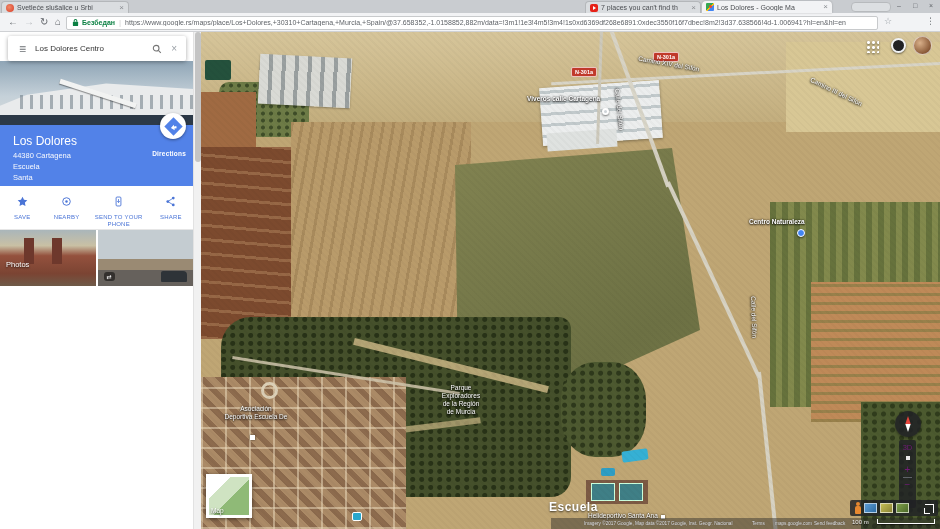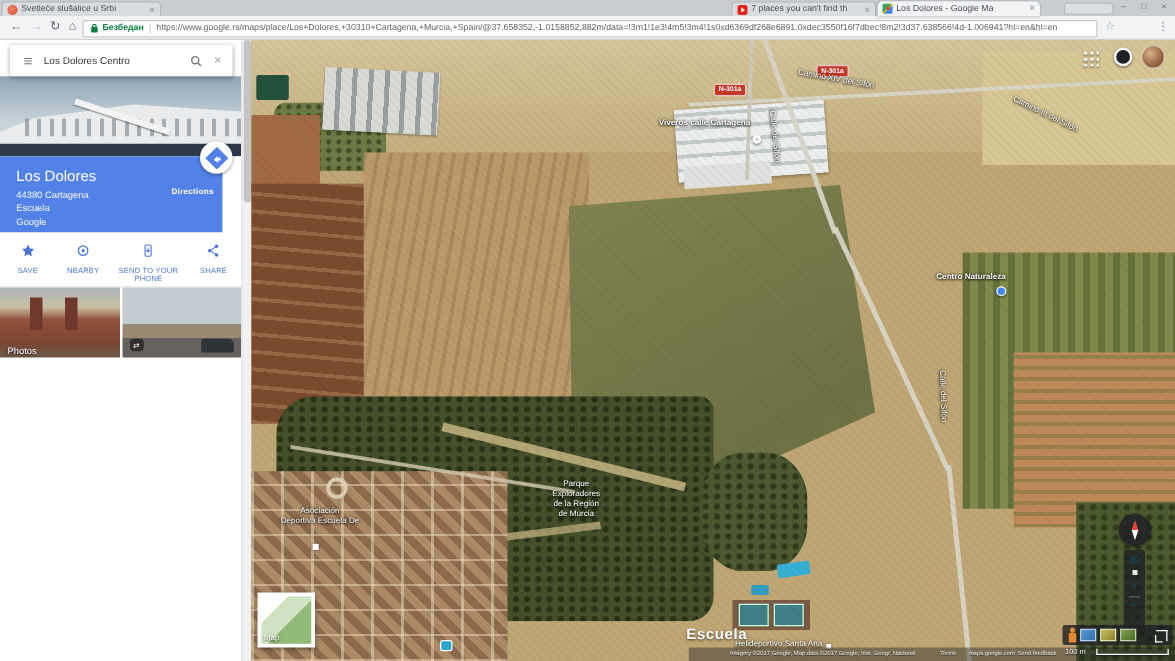--- a/index.html
+++ b/index.html
@@ -38,56 +38,56 @@
   .query{font-size:8px;color:#333;flex:1;}
   .mini-ic{margin-right:9px;color:#9aa0a6;}
   .photo-hero{position:absolute;left:0;top:29px;width:193px;height:64px;overflow:hidden;
               background:linear-gradient(180deg,#8fa5b6 0%,#c5d1d9 55%,#d9dcda 100%);}
   .ship{position:absolute;left:0;top:18px;width:193px;height:46px;background:#e9ebec;
         clip-path:polygon(0 58%,14% 34%,55% 10%,100% 22%,100% 100%,0 100%);}
   .ship-stripes{position:absolute;left:20px;top:34px;width:173px;height:14px;
         background:repeating-linear-gradient(90deg,#6c7a84 0 3px,transparent 3px 10px);opacity:.55;}
   .ship-hull{position:absolute;left:0;bottom:0;width:193px;height:10px;background:#2c3947;}
   .gangway{position:absolute;left:58px;top:30px;width:80px;height:5px;background:#f2f3f2;transform:rotate(18deg);box-shadow:0 1px 1px rgba(0,0,0,.4);}
-  .placecard{position:absolute;left:0;top:93px;width:178px;height:61px;background:#5282e8;color:#fff;}
+  .placecard{position:absolute;left:0;top:93px;width:193px;height:61px;background:#5282e8;color:#fff;}
   .place-name{position:absolute;left:13px;top:9px;font-size:12px;}
   .place-line{position:absolute;left:13px;font-size:7.5px;color:rgba(255,255,255,.95);}
   .dirbtn{position:absolute;left:160px;top:-12px;width:26px;height:26px;border-radius:50%;background:#fff;
           box-shadow:0 1px 3px rgba(0,0,0,.4);display:flex;align-items:center;justify-content:center;}
   .dirdiamond{width:13px;height:13px;background:#5282e8;transform:rotate(45deg);display:flex;align-items:center;justify-content:center;}
   .dirlabel{position:absolute;right:7px;top:25px;font-size:6.5px;font-weight:bold;letter-spacing:.2px;}
   .actions{position:absolute;left:0;top:154px;width:193px;height:44px;background:#fff;border-bottom:1px solid #e6e6e6;
            display:flex;box-sizing:border-box;padding-top:7px;}
   .action{flex:1;text-align:center;color:#4a74d6;}
   .action.wide{flex:1.35;}
   .action-label{font-size:6px;letter-spacing:.2px;margin-top:3px;line-height:7px;}
   .photos-row{position:absolute;left:0;top:198px;width:193px;height:56px;display:flex;gap:2px;}
   .thumb{position:relative;flex:1;overflow:hidden;}
   .thumb-church{background:linear-gradient(180deg,#aab6ba 0%,#c9c0a4 28%,#94513d 46%,#7b4433 78%,#6e5a48 100%);}
   .tower{position:absolute;top:8px;width:10px;height:26px;background:#6e382c;}
   .thumb-street{background:linear-gradient(180deg,#c4ccd1 0 52%,#9a8a73 52% 72%,#66615c 72% 100%);}
   .car{position:absolute;right:6px;bottom:4px;width:26px;height:11px;background:#2e3338;border-radius:2px 4px 1px 1px;}
-  .photo-cap{position:absolute;left:6px;bottom:1px;color:#fff;font-size:7.5px;text-shadow:0 1px 2px rgba(0,0,0,.8);margin-top:44px;}
+  .photo-cap{position:absolute;left:6px;bottom:17px;color:#fff;font-size:7.5px;text-shadow:0 1px 2px rgba(0,0,0,.8);margin-top:44px;}
   .pano{position:absolute;left:6px;bottom:5px;background:rgba(0,0,0,.5);border-radius:3px;color:#fff;font-size:6px;padding:1px 3px;}
   .scrollbar{position:absolute;left:193px;top:32px;width:8px;height:497px;background:#f1f1f1;border-left:1px solid #e2e2e2;box-sizing:border-box;}
   .scroll-thumb{position:absolute;left:1px;top:0;width:6px;height:130px;background:#c4c4c4;border-radius:3px;}
   
   .map{position:absolute;left:201px;top:32px;width:739px;height:497px;background:#bfa674;overflow:hidden;}
   .t{position:absolute;}
   .lbl{position:absolute;color:#fff;font-size:6.5px;white-space:nowrap;
        text-shadow:0 0 2px rgba(0,0,0,.95),0 1px 2px rgba(0,0,0,.85);z-index:6;}
   .badge{position:absolute;background:#c0392b;color:#fff;font-size:5.5px;font-weight:bold;padding:1px 3px;
          border-radius:2px;border:1px solid rgba(255,255,255,.7);z-index:6;}
   .poi-white{position:absolute;width:7px;height:7px;border-radius:50%;background:#cfd4d8;border:2px solid #fff;
              box-shadow:0 1px 2px rgba(0,0,0,.5);z-index:6;box-sizing:border-box;}
   .poi-blue{position:absolute;width:8px;height:8px;border-radius:50%;background:#4285f4;border:1.5px solid #fff;
             box-shadow:0 1px 2px rgba(0,0,0,.5);z-index:6;box-sizing:border-box;}
   .poi-teal{position:absolute;width:10px;height:9px;border-radius:2px;background:#2aa7cc;border:1px solid #fff;z-index:6;box-sizing:border-box;}
   .poi-sq{position:absolute;width:4px;height:4px;background:#fff;box-shadow:0 0 2px rgba(0,0,0,.8);z-index:6;}
-  .ctrl-dark{background:rgba(32,33,36,.82);border-radius:2px;color:#0c4a6e;z-index:7;}
+  .ctrl-dark{background:rgba(32,33,36,.82);border-radius:2px;color:#701a75;z-index:7;}
   .grain{position:absolute;inset:0;background:repeating-linear-gradient(45deg,rgba(0,0,0,.025) 0 2px,transparent 2px 5px);pointer-events:none;}
   .att{position:absolute;font-size:6px;color:#f1f1f1;white-space:nowrap;z-index:8;text-shadow:0 1px 1px rgba(0,0,0,.8);}
   .shrink{display:inline-block;transform:scale(.78);transform-origin:left center;}
   .scaleline{position:absolute;width:56px;height:4px;border-bottom:1.5px solid #fff;border-left:1.5px solid #fff;border-right:1.5px solid #fff;z-index:8;box-shadow:0 1px 1px rgba(0,0,0,.5);}
   .pegman{position:relative;width:7px;height:12px;}
   .pegman:before{content:"";position:absolute;left:2px;top:0;width:4px;height:4px;border-radius:50%;background:#e8882f;}
   .pegman:after{content:"";position:absolute;left:1px;top:4px;width:6px;height:8px;border-radius:2px 2px 1px 1px;background:#e8882f;}
   .imthumb{width:13px;height:10px;border:1px solid rgba(255,255,255,.6);box-sizing:border-box;}
   .expand{width:8px;height:8px;border-top:1.5px solid #fff;border-right:1.5px solid #fff;position:relative;}
   .expand:after{content:"";position:absolute;left:-1px;bottom:-1px;width:5px;height:5px;border-bottom:1.5px solid #fff;border-left:1.5px solid #fff;}
@@ -154,21 +154,21 @@
       <div class="ship"></div>
       <div class="ship-stripes"></div>
       <div class="gangway"></div>
       <div class="ship-hull"></div>
     </div>
 
     <div class="placecard">
       <div class="place-name">Los Dolores</div>
       <div class="place-line" style="top:26px;">44380 Cartagena</div>
       <div class="place-line" style="top:37px;">Escuela</div>
-      <div class="place-line" style="top:48px;">Google</div>
+      <div class="place-line" style="top:48px;">Santa</div>
       <div class="dirbtn">
         <div class="dirdiamond">
           <svg width="9" height="9" viewBox="0 0 16 16" style="transform:rotate(-45deg);">
             <path d="M3 10l6-5v3h4v4H9v3z" fill="#fff" transform="rotate(-10 8 8)"></path>
           </svg>
         </div>
       </div>
       <div class="dirlabel">Directions</div>
     </div>
 

